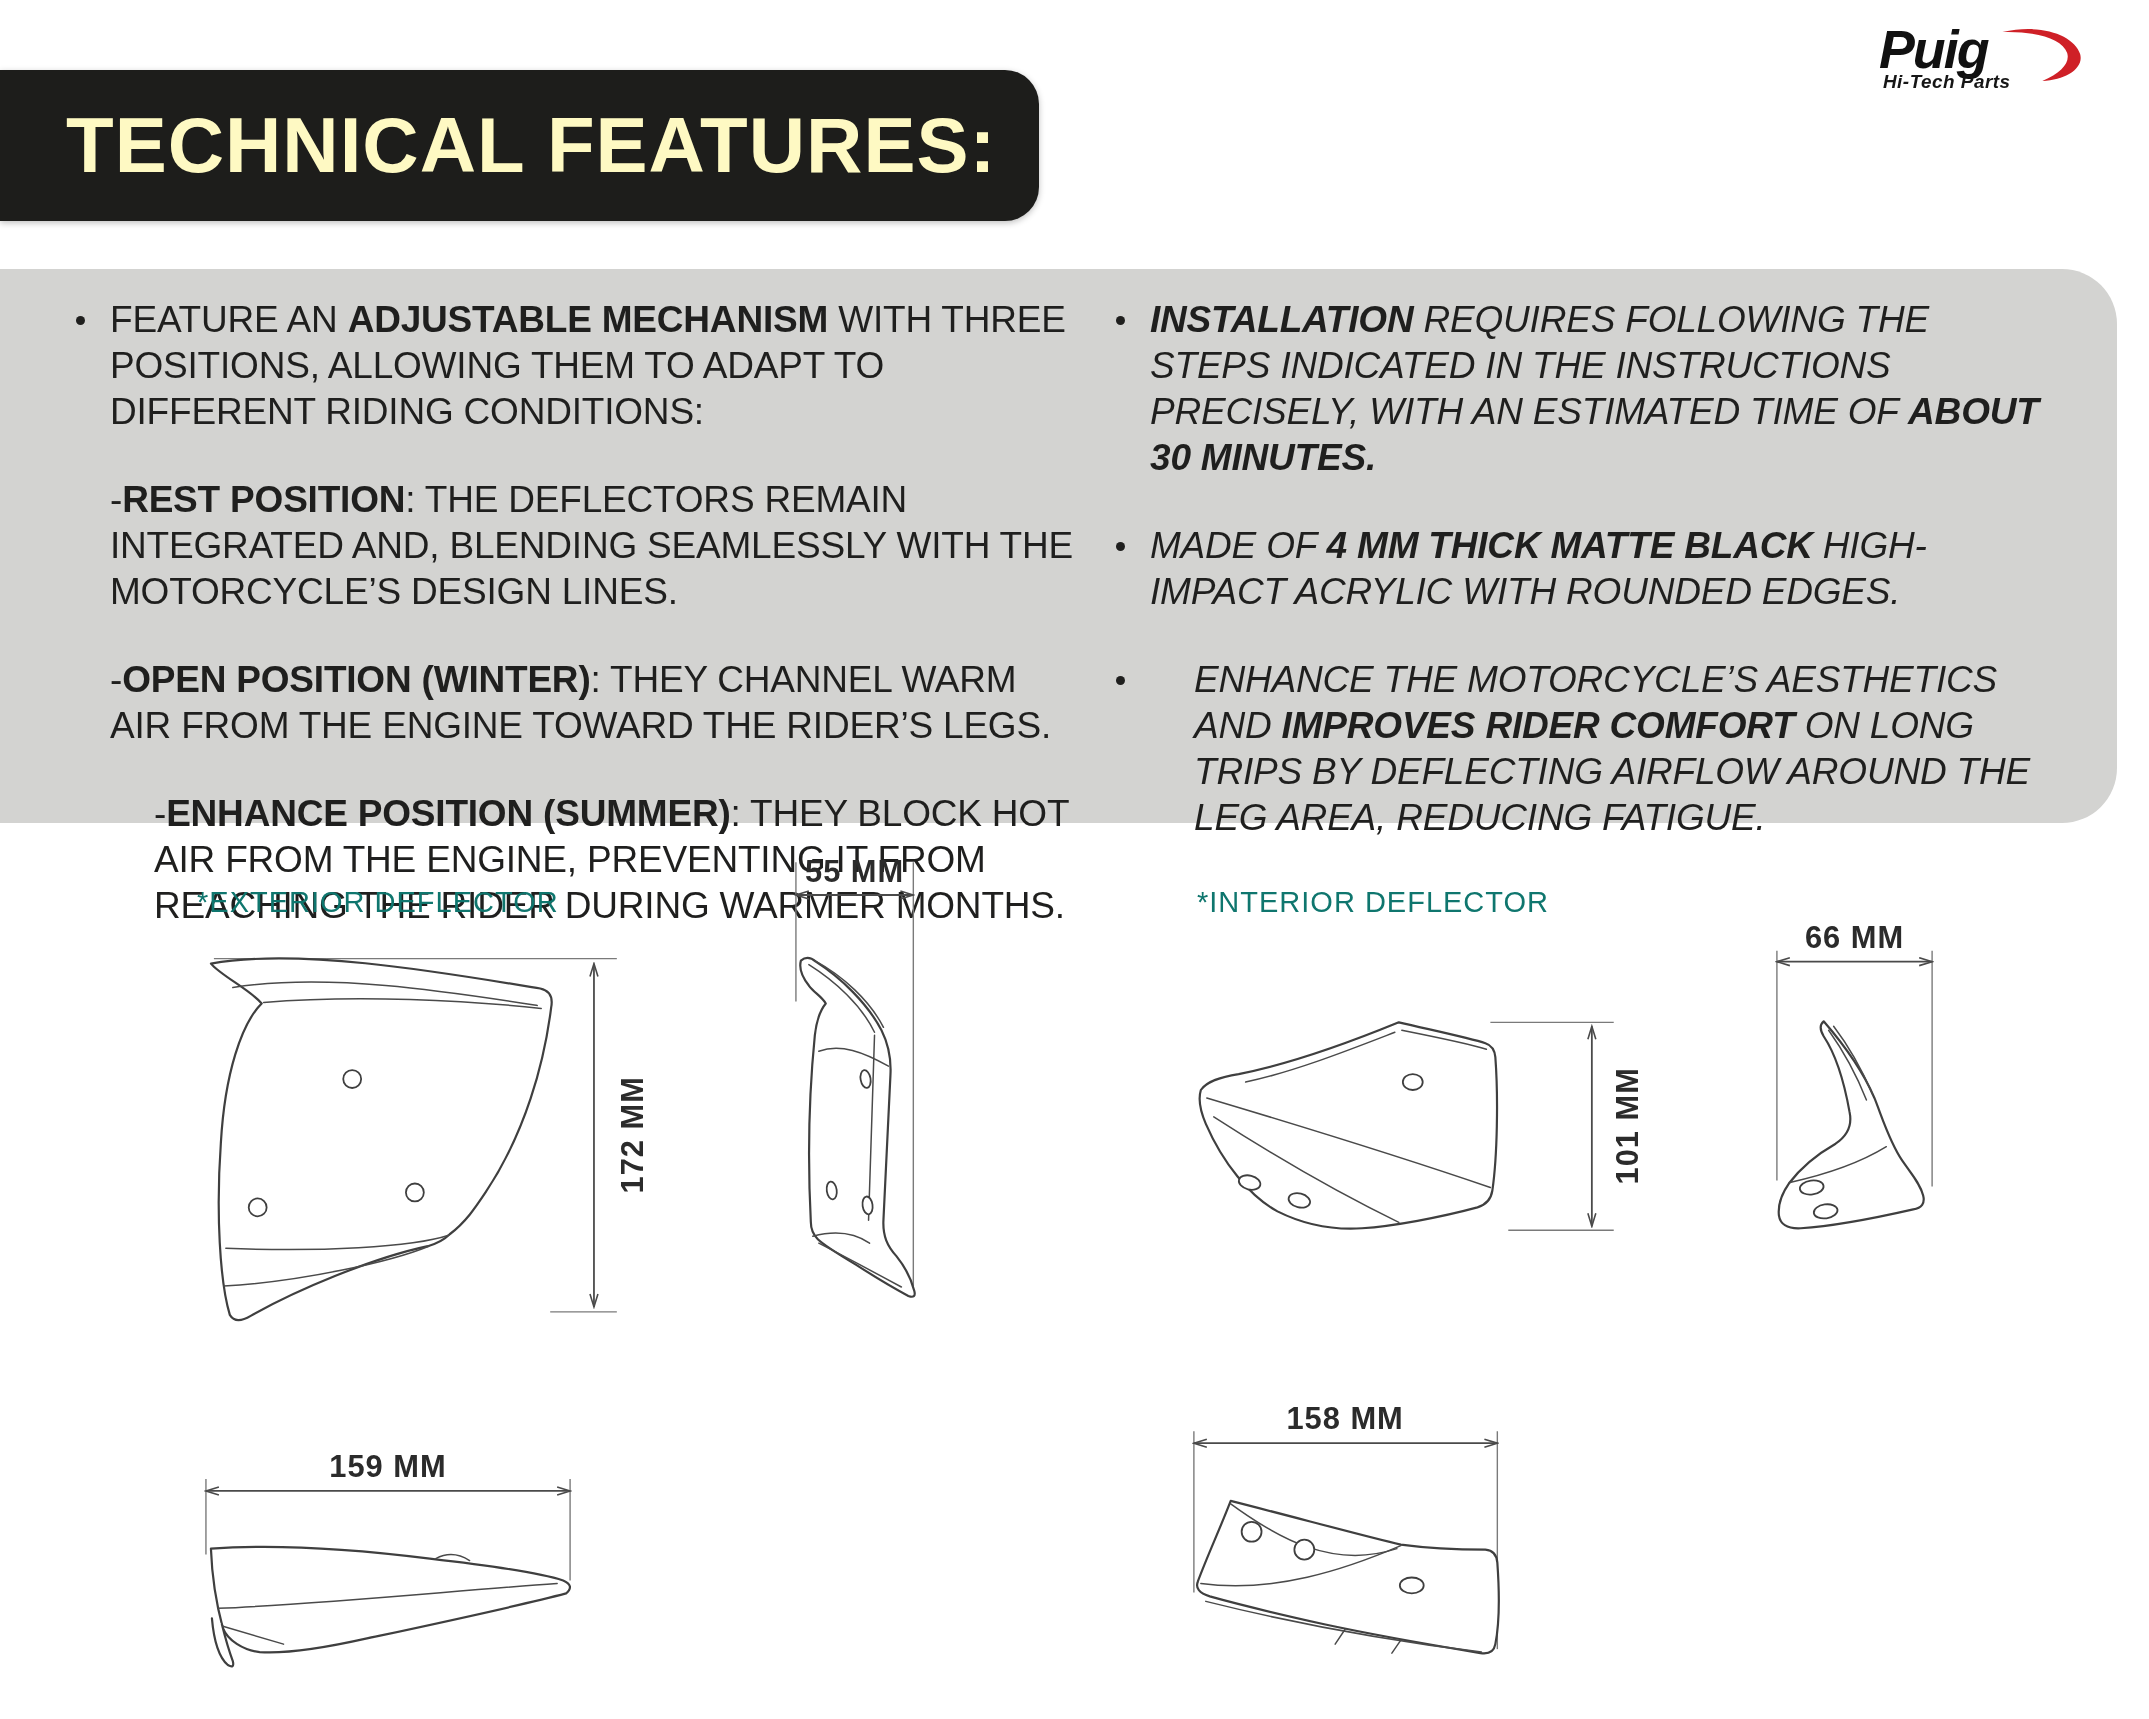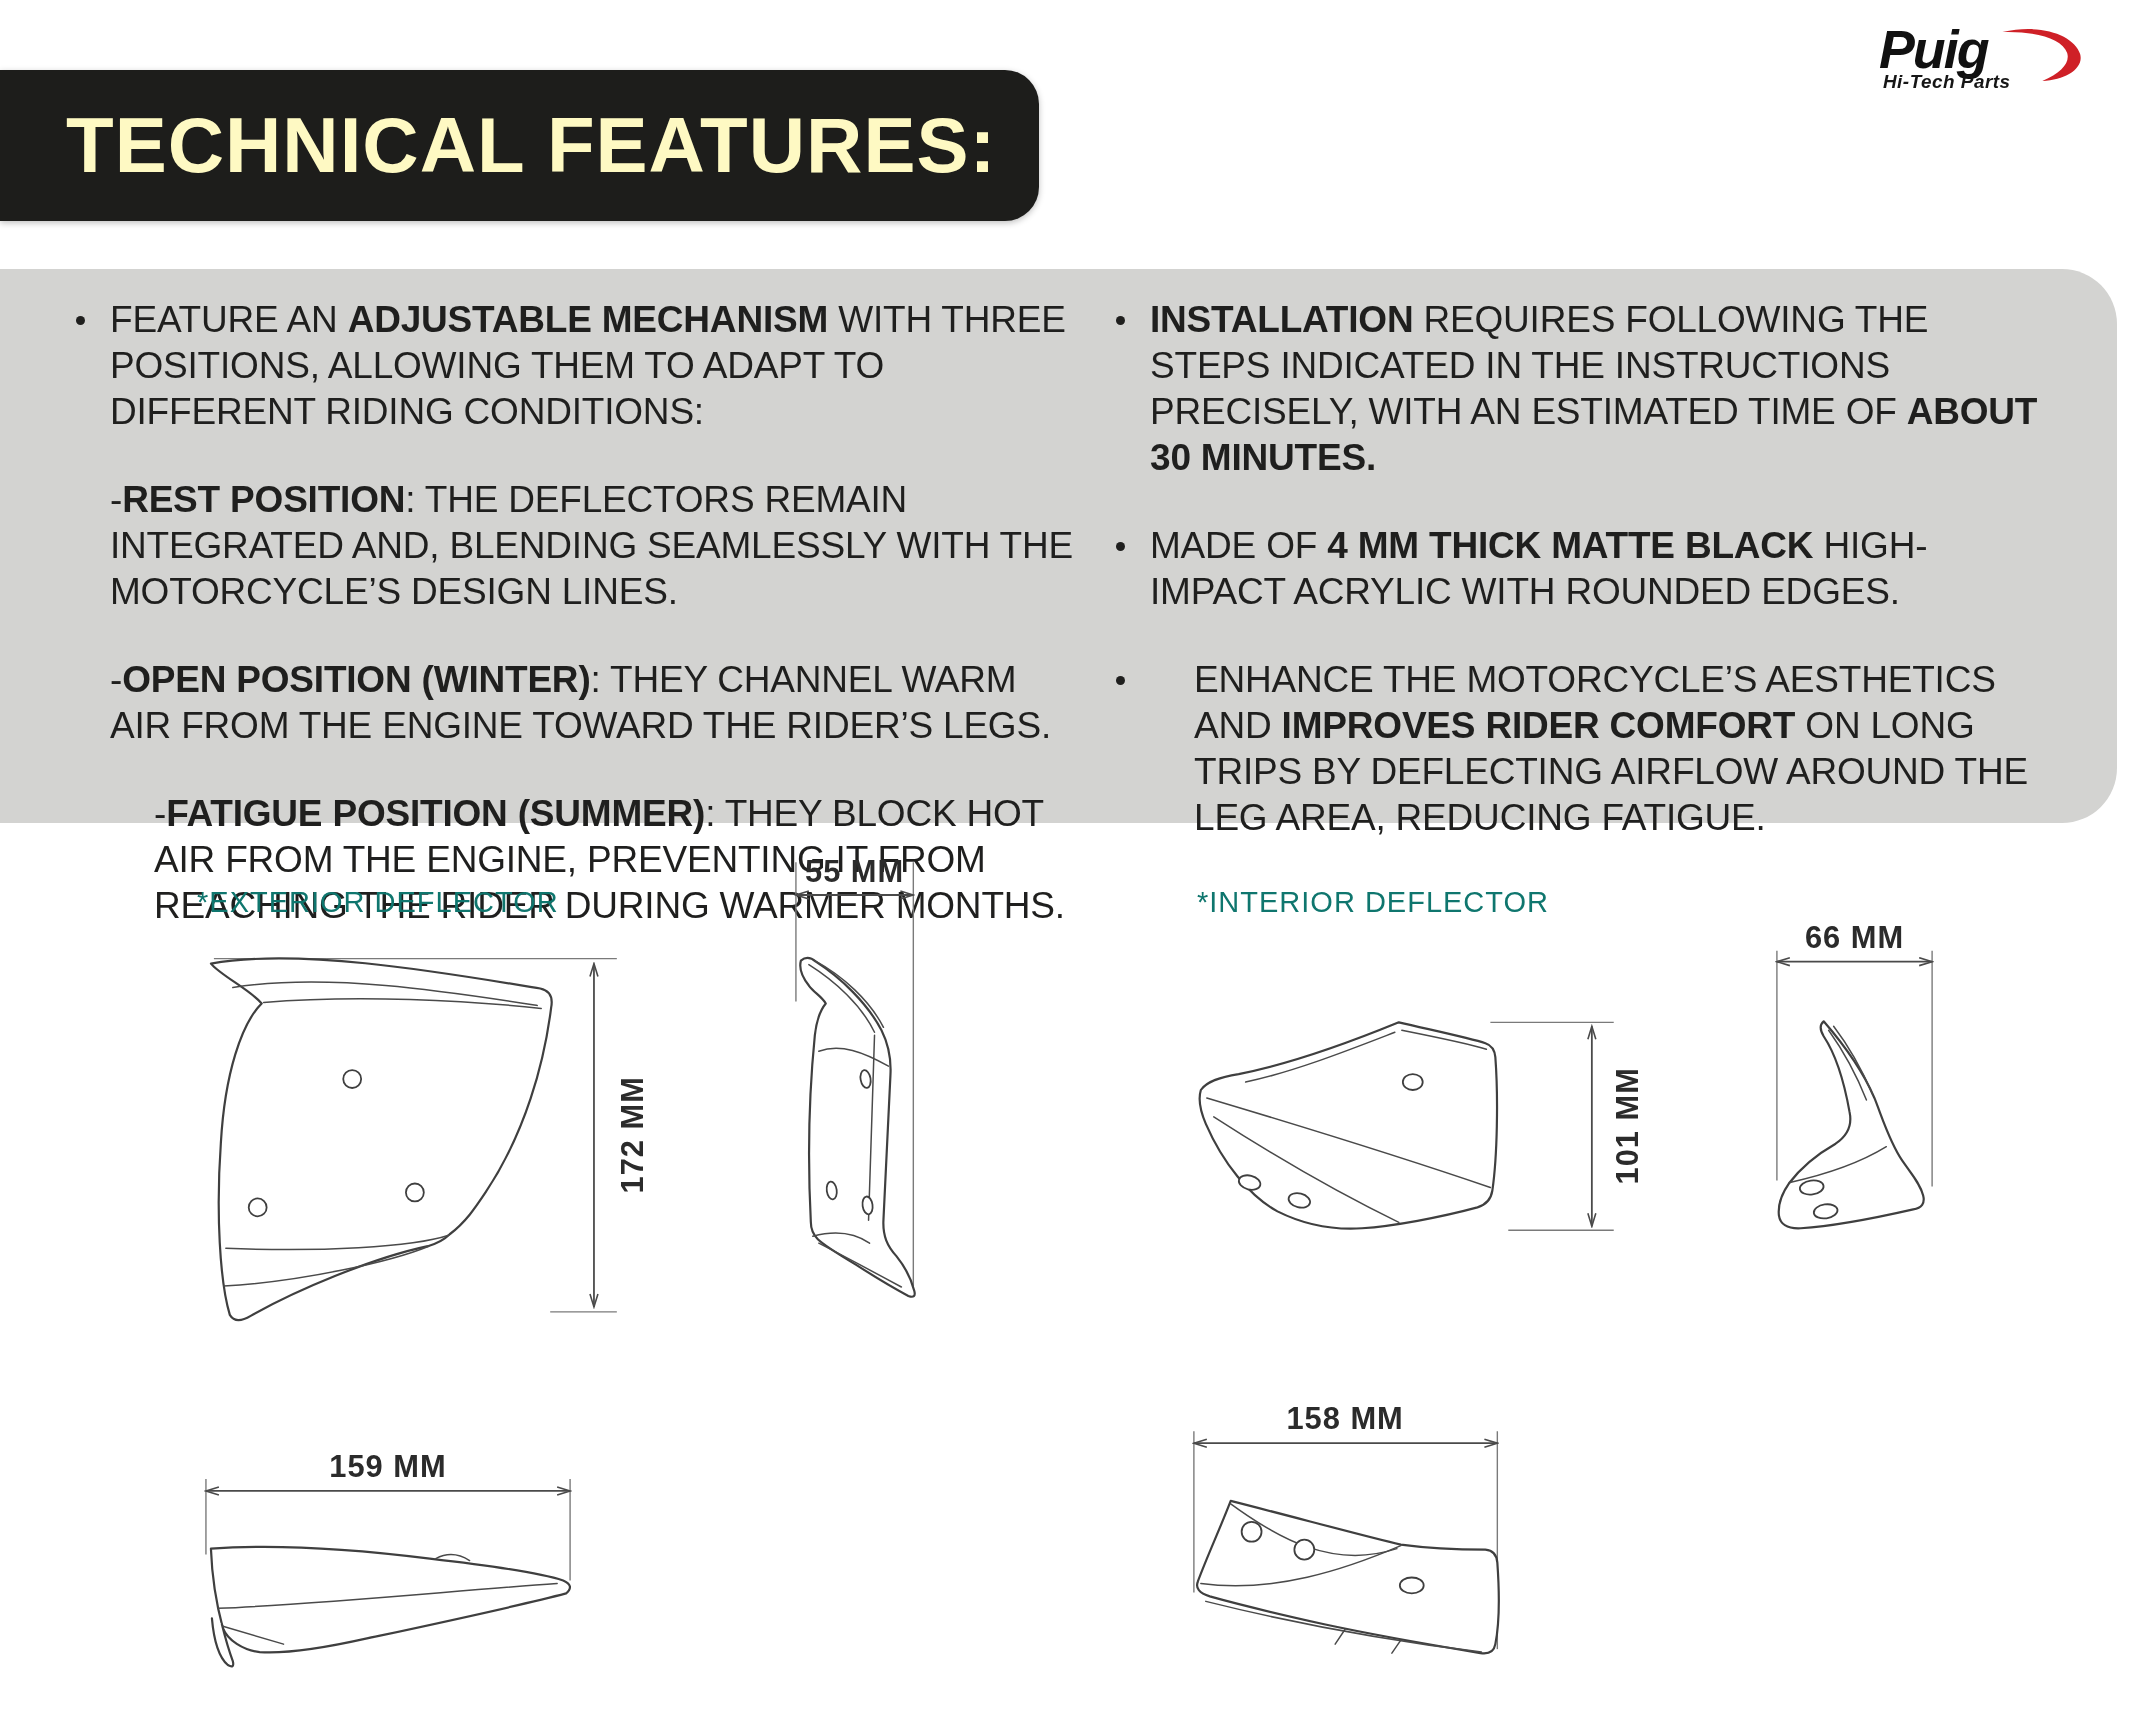--- a/index.html
+++ b/index.html
@@ -14,21 +14,21 @@
                  padding-left:66px;white-space:nowrap;}
 
   
   #logo{position:absolute;left:1875px;top:22px;width:235px;height:72px;}
 
   
   #panel{position:absolute;left:0;top:269px;width:2117px;height:554px;
          background:#d3d3d1;border-radius:0 55px 55px 0;}
   .col{position:absolute;top:28px;}
   #feat-left{left:72px;width:1005px;}
-  #feat-right{left:1112px;width:945px;}
+  #feat-right{left:1112px;width:945px;font-style:italic;}
   .feat-row{display:flex;margin-bottom:42px;}
   .feat-row:last-child{margin-bottom:0;gap:44px;}
   .dot{flex:0 0 38px;position:relative;}
   .dot::before{content:"";position:absolute;left:4px;top:19px;width:9px;height:9px;
                border-radius:50%;background:#1f1f1e;}
   .dot.hidden::before{display:none;}
   .feat-text{margin:0;font-size:37px;line-height:46px;color:#1f1f1e;letter-spacing:-0.2px;}
   .feat-text .b{font-weight:bold;}
 
   
@@ -72,21 +72,21 @@
         <div class="feat-row">
           <span class="dot hidden"></span>
           <p class="feat-text"><span>-</span><span class="b">REST POSITION</span><span>: THE DEFLECTORS REMAIN INTEGRATED AND, BLENDING SEAMLESSLY WITH THE MOTORCYCLE’S DESIGN LINES.</span></p>
         </div>
         <div class="feat-row">
           <span class="dot hidden"></span>
           <p class="feat-text"><span>-</span><span class="b">OPEN POSITION (WINTER)</span><span>: THEY CHANNEL WARM AIR FROM THE ENGINE TOWARD THE RIDER’S LEGS.</span></p>
         </div>
         <div class="feat-row">
           <span class="dot hidden"></span>
-          <p class="feat-text"><span>-</span><span class="b">FATIGUE POSITION (SUMMER)</span><span>: THEY BLOCK HOT AIR FROM THE ENGINE, PREVENTING IT FROM REACHING THE RIDER DURING WARMER MONTHS.</span></p>
+          <p class="feat-text"><span>-</span><span class="b">ENHANCE POSITION (SUMMER)</span><span>: THEY BLOCK HOT AIR FROM THE ENGINE, PREVENTING IT FROM REACHING THE RIDER DURING WARMER MONTHS.</span></p>
         </div>
       </div>
     <div id="feat-right" class="col">
         <div class="feat-row">
           <span class="dot"></span>
           <p class="feat-text"><span class="b">INSTALLATION</span><span> REQUIRES FOLLOWING THE STEPS INDICATED IN THE INSTRUCTIONS PRECISELY, WITH AN ESTIMATED TIME OF </span><span class="b">ABOUT 30 MINUTES.</span></p>
         </div>
         <div class="feat-row">
           <span class="dot"></span>
           <p class="feat-text"><span>MADE OF </span><span class="b">4 MM THICK  MATTE BLACK</span><span> HIGH-IMPACT ACRYLIC WITH ROUNDED EDGES.</span></p>

